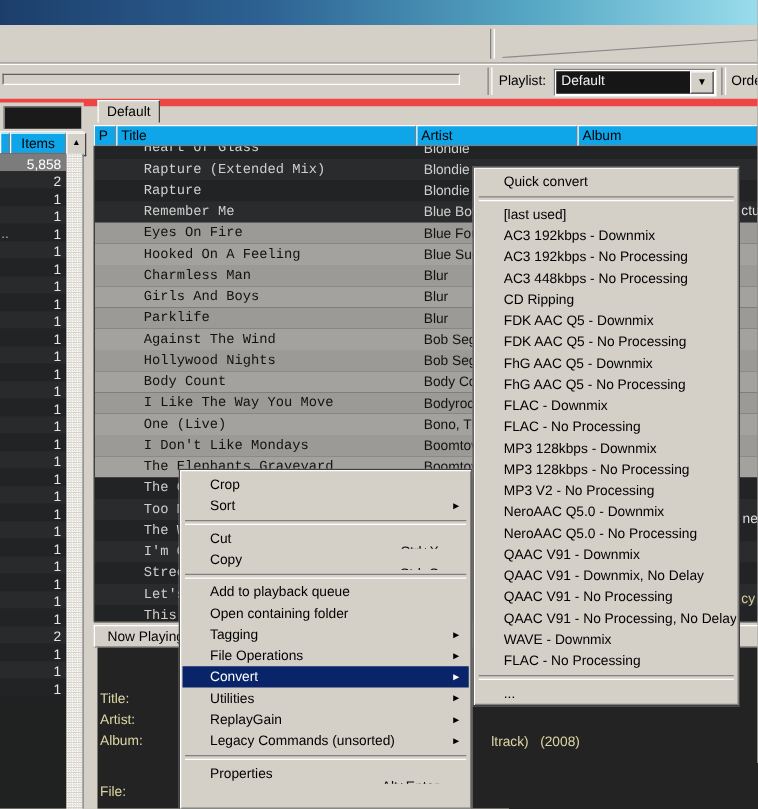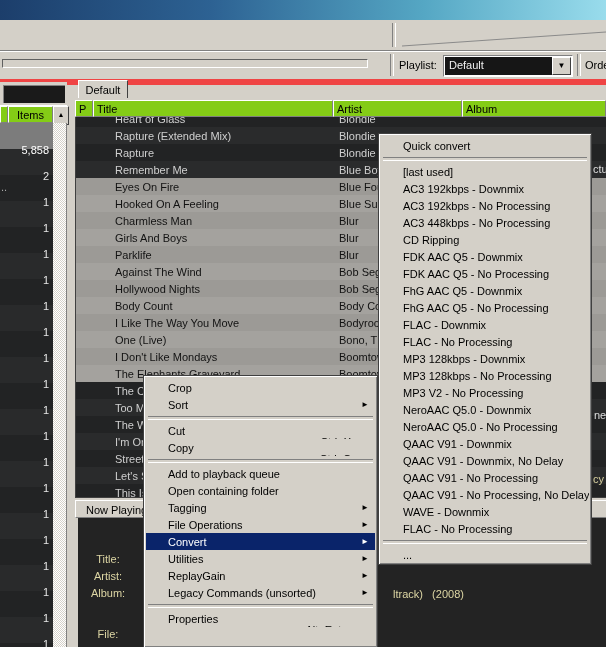--- a/index.html
+++ b/index.html
@@ -30,64 +30,64 @@
   #combo-btn{position:absolute;right:1px;top:1px;width:17px;bottom:1px;background:#d4d0c8;
     border-top:1px solid #fff;border-left:1px solid #fff;
     border-bottom:1px solid #404040;border-right:1px solid #404040;
     text-align:center;font-size:8px;line-height:16px;}
   #order-label{position:absolute;left:585px;top:8px;width:21px;overflow:hidden;white-space:nowrap;}
   
   #filter-box{position:absolute;left:0;top:82px;width:67px;height:23px;background:#d4d0c8;
     border-bottom:1px solid #fff;}
   #filter-inner{position:absolute;left:3px;top:3px;right:2px;bottom:2px;background:#1a1a1a;
     border-top:1px solid #808080;border-left:1px solid #808080;}
-  .hdr-cell{background:#84cc16;border-top:1px solid #fff;border-left:1px solid #fff;
+  .hdr-cell{background:#0ea5e9;border-top:1px solid #fff;border-left:1px solid #fff;
     border-right:1px solid #808080;border-bottom:1px solid #808080;
     padding:2px 3px 0 3px;overflow:hidden;white-space:nowrap;box-sizing:border-box;height:17px;}
   #lib-tree-hdr{position:absolute;left:0;top:106px;width:8px;}
   #lib-items-hdr{position:absolute;left:8px;top:106px;width:45px;text-align:center;}
   #lib-scroll-up{position:absolute;left:53px;top:106px;width:14px;height:17px;background:#d4d0c8;
     border-top:1px solid #fff;border-left:1px solid #fff;
     border-bottom:1px solid #404040;border-right:1px solid #404040;
     font-size:7px;text-align:center;line-height:15px;}
   #lib-scroll-track{position:absolute;left:53px;top:123px;width:13px;height:524px;
     background:repeating-conic-gradient(#ffffff 0% 25%, #d6d2ca 0% 50%) 0 0 / 2px 2px;
     border-right:1px solid #808080;}
   #library-rows{position:absolute;left:0;top:123px;width:53px;height:524px;overflow:hidden;
     background:#202121;}
-  .lib-row{height:26px;box-sizing:border-box;padding:21px 4px 0 0;text-align:right;
+  .lib-row{height:14px;box-sizing:border-box;padding:3px 4px 0 0;text-align:right;
     color:#e6e6e6;background:#222324;}
   .lib-row.alt{background:#292a2b;}
   .lib-row.sel{background:#7c7c7c;color:#fff;}
   #lib-frag{position:absolute;left:1px;top:181px;color:#a8a8a8;}
   
   #tab{position:absolute;left:78px;top:80px;width:50px;height:18px;background:#d4d0c8;
     border-top:1px solid #fff;border-left:1px solid #fff;border-right:1px solid #404040;
     text-align:center;padding-top:3px;box-sizing:border-box;}
   #plist-hdr{position:absolute;left:75px;top:100px;width:531px;height:17px;display:flex;}
   .col-p{width:18px;} .col-title{width:240px;} .col-artist{width:129px;} .col-album{flex:1;}
   #track-view{position:absolute;left:75px;top:117px;width:531px;height:380px;overflow:hidden;
     background:#222324;border-left:1px solid #404040;box-sizing:border-box;}
   #track-rows{position:absolute;left:0;top:-7px;width:100%;}
   .track-row{height:17px;display:flex;box-sizing:border-box;
     color:#cfcfcf;background:#222324;white-space:nowrap;}
   .track-row.alt{background:#2a2b2c;}
   .track-row.sel{background:#9c9a96;color:#121212;}
   .track-row.sel.alt{background:#a4a29e;}
   .track-row span{overflow:hidden;box-sizing:border-box;padding-top:3px;display:block;}
-  .track-row .col-title{padding-left:21px;}
+  .track-row .col-title{padding-left:21px;font-family:Liberation Mono, monospace;}
   .track-row .col-artist{padding-left:5px;}
   #plist-bottom{position:absolute;left:75px;top:497px;width:531px;height:2px;
     border-top:1px solid #404040;border-bottom:1px solid #fff;}
   
   #np-header{position:absolute;left:75px;top:500px;width:531px;height:18px;background:#d4d0c8;
     border-top:1px solid #fff;border-left:1px solid #fff;border-bottom:1px solid #808080;
     padding:3px 0 0 10px;box-sizing:border-box;}
   #np-body{position:absolute;left:78px;top:518px;width:528px;height:129px;background:#232323;}
-  .np-label{position:absolute;width:56px;left:80px;text-align:center;color:#ddd6a4;}
+  .np-label{position:absolute;width:56px;left:80px;text-align:left;color:#ddd6a4;}
   #np-album-frag{position:absolute;left:377px;top:588px;color:#ddd6a4;white-space:pre;margin-left:16px;}
   
   .edge-frag{position:absolute;color:#dedede;}
   .edge-frag.tan{color:#d6cf9e;}
   
   .menu{position:absolute;background:#d4d0c8;
     border:1px solid #404040;
     box-shadow:inset 1px 1px 0 #ffffff, inset -1px -1px 0 #808080;
     padding:3px 2px;box-sizing:border-box;}
   #context-menu{left:143px;top:375px;width:235px;height:273px;z-index:10;}

